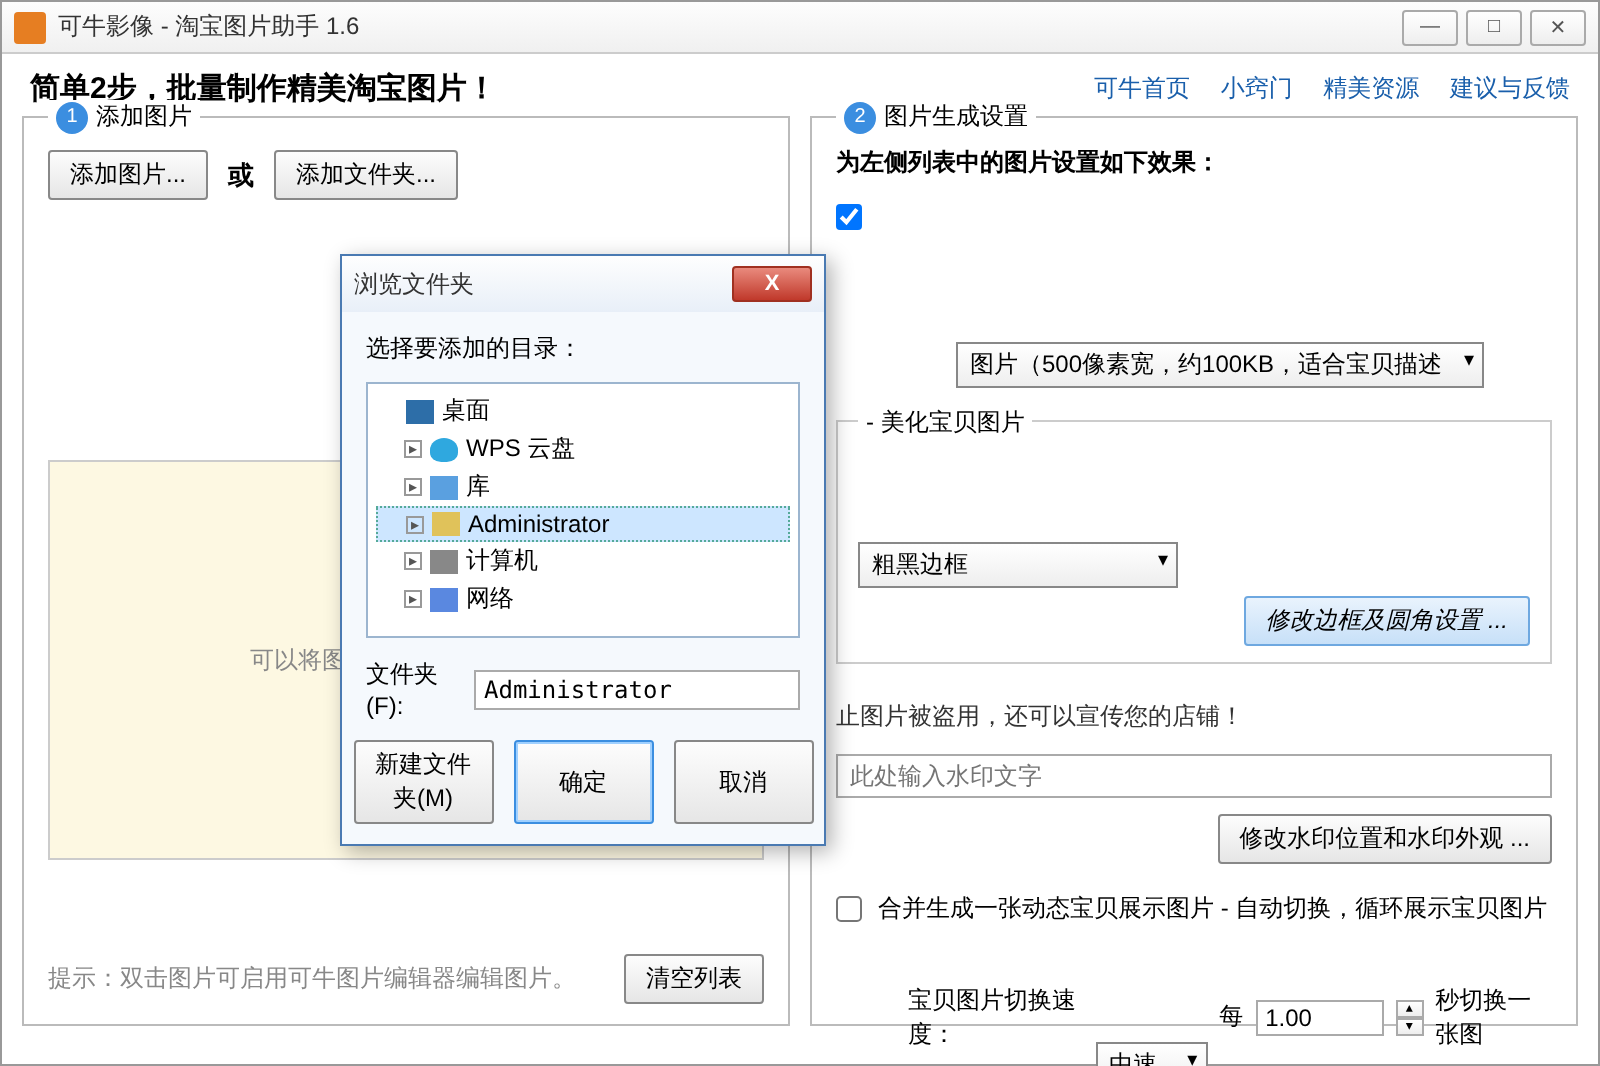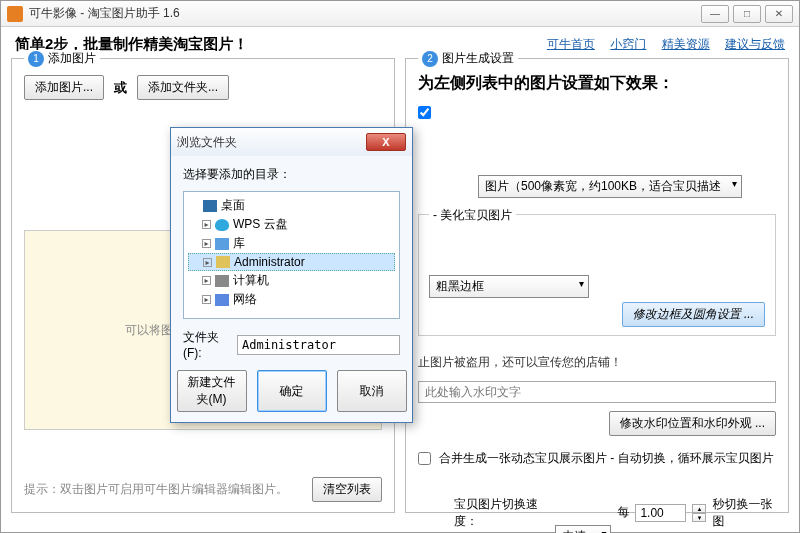--- a/index.html
+++ b/index.html
@@ -5,46 +5,46 @@
 * { box-sizing: border-box; margin: 0; padding: 0; }
 body { font-family: "Microsoft YaHei", SimSun, Arial, sans-serif; font-size: 12px; background: #fff; width: 800px; height: 533px; overflow: hidden; position: relative; }
 .window { border: 1px solid #999; width: 800px; height: 533px; background: #fff; }
 .titlebar { height: 26px; background: linear-gradient(#fdfdfd,#f0f0f0); border-bottom: 1px solid #ccc; display: flex; align-items: center; padding: 0 6px; }
 .titlebar .appicon { width: 16px; height: 16px; background: #e67e22; display: inline-block; margin-right: 6px; border-radius: 2px; }
 .titlebar .title { flex: 1; color: #333; font-size: 12px; }
 .wincontrols { display: flex; gap: 0; }
 .wincontrols .btn { width: 28px; height: 18px; border: 1px solid #aaa; background: linear-gradient(#fff,#eee); margin-left: 4px; display: flex; align-items: center; justify-content: center; font-size: 10px; color: #555; border-radius: 2px; }
 .header { display: flex; align-items: center; padding: 8px 14px 4px; }
 .header .h1 { font-size: 15px; font-weight: bold; color: #000; flex: 1; }
-.header .links a { color: #1a5fab; text-decoration: underline; margin-left: 12px; font-size: 12px; cursor: pointer; }
+.header .links a { color: #1a5fab; margin-left: 12px; font-size: 12px; cursor: pointer; }
 .main { display: flex; padding: 0 10px 10px; gap: 10px; height: calc(100% - 66px); }
 .panel { border: 1px solid #bbb; padding: 10px 12px; position: relative; flex: 1; display: flex; flex-direction: column; }
 .panel-title { position: absolute; top: -9px; left: 12px; background: #fff; padding: 0 4px; display: flex; align-items: center; gap: 4px; font-size: 12px; }
 .circlenum { width: 16px; height: 16px; border-radius: 50%; background: #3b8ee0; color: #fff; font-size: 10px; display: inline-flex; align-items: center; justify-content: center; }
 .toolbar-row { display: flex; align-items: center; gap: 10px; margin: 6px 0 10px; }
 .winbtn { border: 1px solid #888; background: linear-gradient(#fdfdfd,#e6e6e6); padding: 3px 10px; font-size: 12px; cursor: pointer; border-radius: 2px; }
 .or-text { font-weight: bold; font-size: 13px; }
 .dropzone { flex: 1; border: 1px solid #ccc; background: #fdf8e2; display: flex; align-items: center; justify-content: center; color: #888; margin-bottom: 8px; font-size: 12px; min-height: 200px; max-height: 200px; margin-top: 120px; }
 .bottomrow { display: flex; align-items: center; justify-content: space-between; margin-top: auto; color: #888; }
 .right-panel { width: 360px; }
-.settings-title { font-weight: bold; margin: 4px 0 8px; font-size: 16px; }
+.settings-title { font-weight: bold; margin: 4px 0 8px; font-size: 12px; }
 .setting-line { display: flex; align-items: center; gap: 6px; margin: 4px 0; font-size: 12px; }
 .setting-line input[type=checkbox] { margin-right: 2px; }
 .combo { border: 1px solid #888; padding: 2px 20px 2px 6px; background: linear-gradient(#fff,#eee); font-size: 12px; position: relative; min-width: 260px; display: inline-block; margin-top: 48px; }
 .combo::after { content: "▾"; position: absolute; right: 4px; font-size: 10px; }
 .subgroup { border: 1px solid #ccc; padding: 8px 10px; margin: 12px 0; position: relative; }
 .subgroup-title { position: absolute; top: -8px; left: 10px; background: #fff; padding: 0 4px; font-size: 12px; }
 .small-combo { min-width: 160px; }
 .bluebtn { border: 1px solid #6ea8e0; background: linear-gradient(#e9f3fd,#c7e0f8); padding: 3px 10px; font-size: 12px; border-radius: 2px; cursor: pointer; font-style: italic; }
 .hint { color: #333; font-size: 12px; margin: 6px 0; }
 .watermark-input { width: 100%; border: 1px solid #aaa; padding: 3px 6px; color: #aaa; font-size: 12px; margin: 4px 0; }
 .rightrow { display: flex; justify-content: flex-end; margin-top: 4px; }
 .genrow { display: flex; justify-content: flex-end; margin-top: 14px; }
 .speed-row { display: flex; align-items: center; gap: 6px; font-size: 12px; margin-top: 6px; }
-.spin { border: 1px solid #aaa; width: 51px; padding: 1px 4px; font-size: 12px; }
+.spin { border: 1px solid #aaa; width: 64px; padding: 1px 4px; font-size: 12px; }
 .spin-btns { display: inline-flex; flex-direction: column; }
 .spin-btns span { width: 14px; height: 9px; border: 1px solid #aaa; font-size: 7px; line-height: 7px; text-align: center; background: linear-gradient(#fff,#eee); }
 
 .overlay-dialog { position: absolute; left: 170px; top: 127px; width: 243px; background: #f5f9fd; border: 1px solid #4a7ab2; box-shadow: 3px 3px 10px rgba(0,0,0,0.3); }
 .dlg-titlebar { height: 28px; background: linear-gradient(#fefefe,#e8eff8); display: flex; align-items: center; padding: 0 6px; }
 .dlg-titlebar .dlg-title { flex: 1; font-size: 12px; color: #333; }
 .dlg-close { width: 40px; height: 18px; background: linear-gradient(#e98a7d,#c0392b); border: 1px solid #a03020; border-radius: 2px; color: #fff; display: flex; align-items: center; justify-content: center; font-size: 11px; font-weight: bold; cursor: pointer; }
 .dlg-body { padding: 10px 12px; }
 .dlg-label { margin-bottom: 8px; font-size: 12px; }
 .tree { border: 1px solid #9cb5cf; background: #fff; height: 128px; overflow: auto; padding: 4px; }

